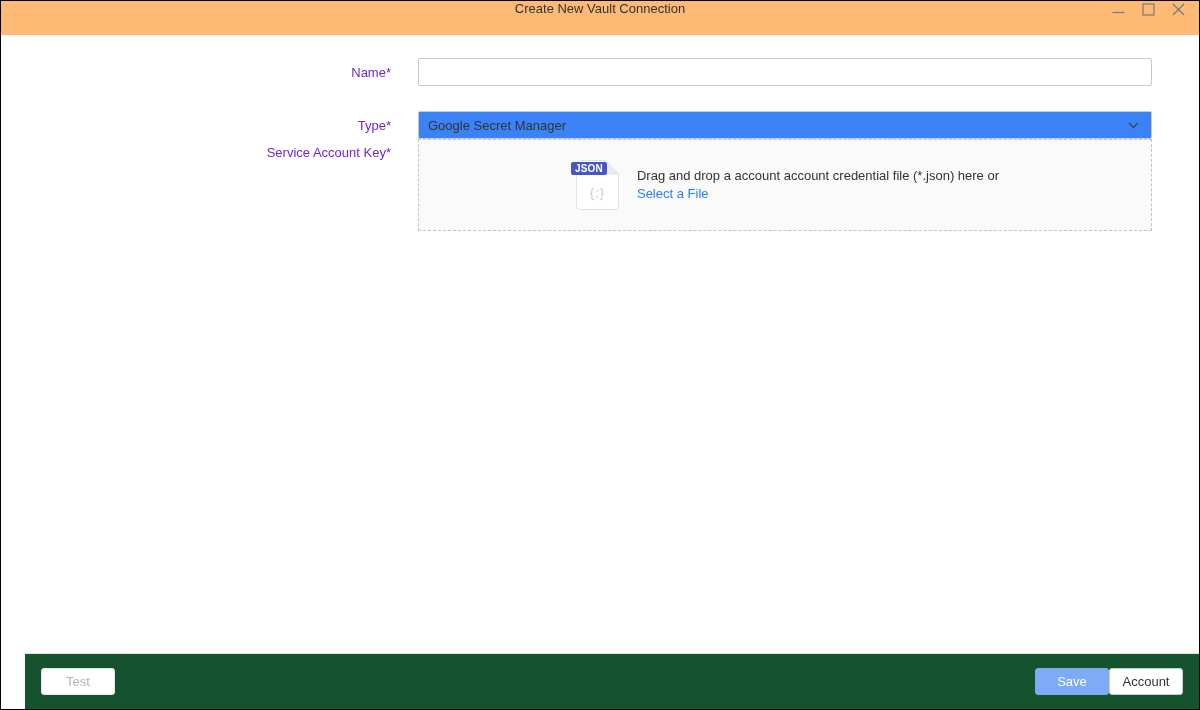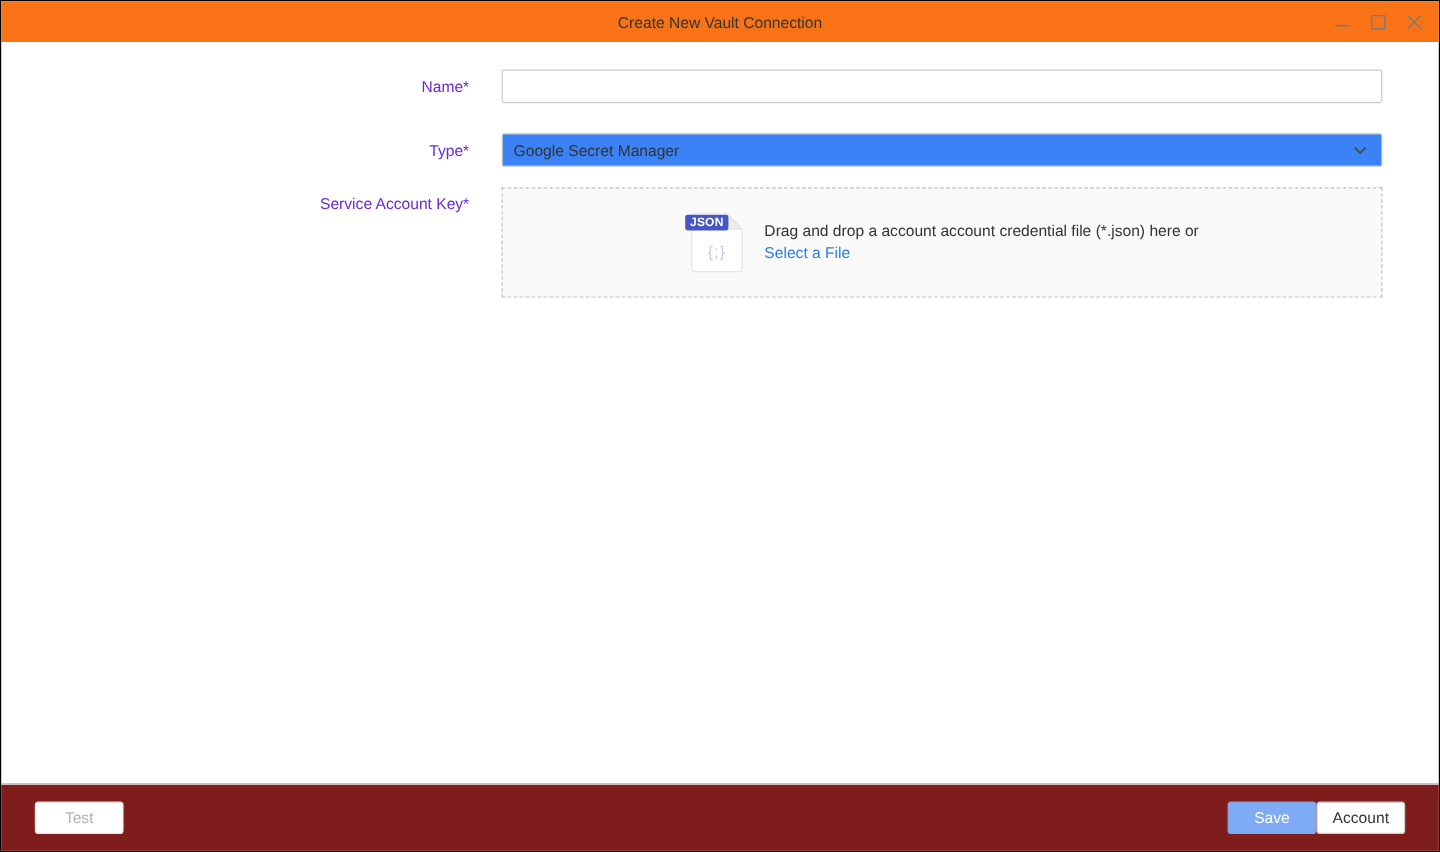--- a/index.html
+++ b/index.html
@@ -14,24 +14,24 @@
     border: 1px solid #000;
     background: #fff;
     display: flex;
     flex-direction: column;
     position: relative;
   }
   
   .titlebar {
     height: 34px;
     flex: 0 0 34px;
-    background: #f97316;
+    background: #fdba74;
     position: relative;
     display: flex;
-    align-items: center;
+    align-items: flex-start;
     justify-content: flex-end;
     padding-right: 12px;
   }
   .titlebar .title {
     position: absolute;
     left: 0; right: 0;
     text-align: center;
     font-size: 13px;
     color: #333;
     pointer-events: none;
@@ -44,21 +44,21 @@
   }
   .win-ctrl svg { display: block; }
   
   .content {
     flex: 1 1 auto;
     padding-top: 23px;
     overflow: hidden;
   }
   .form-row { display: flex; align-items: flex-start; }
   .form-row.mb1 { margin-bottom: 25px; }
-  .form-row.mb2 { margin-bottom: 17px; }
+  .form-row.mb2 { }
   .form-row.mb3 { margin-bottom: 21px; }
   .form-label {
     width: 390px;
     flex: 0 0 390px;
     text-align: right;
     font-size: 13px;
     color: #6d28d9;
     padding-top: 7px;
     white-space: nowrap;
   }
@@ -126,22 +126,23 @@
   }
   .drop-text { font-size: 13px; color: #333; line-height: 18px; }
   .select-file-link { color: #2b7cf0; text-decoration: none; cursor: pointer; }
   
   .footer {
     flex: 0 0 56px;
     border-top: 1px solid #e3e3e3;
     display: flex;
     align-items: center;
     justify-content: space-between;
-    padding: 0 28px;
-    background: #7f1d1d;
+    padding: 0 16px;
+    background: #14532d;
+    margin-left: 24px;
   }
   .btn {
     min-width: 74px;
     height: 27px;
     font-family: "Liberation Sans", sans-serif;
     font-size: 13px;
     border-radius: 3px;
     cursor: pointer;
     padding: 0 12px;
   }

